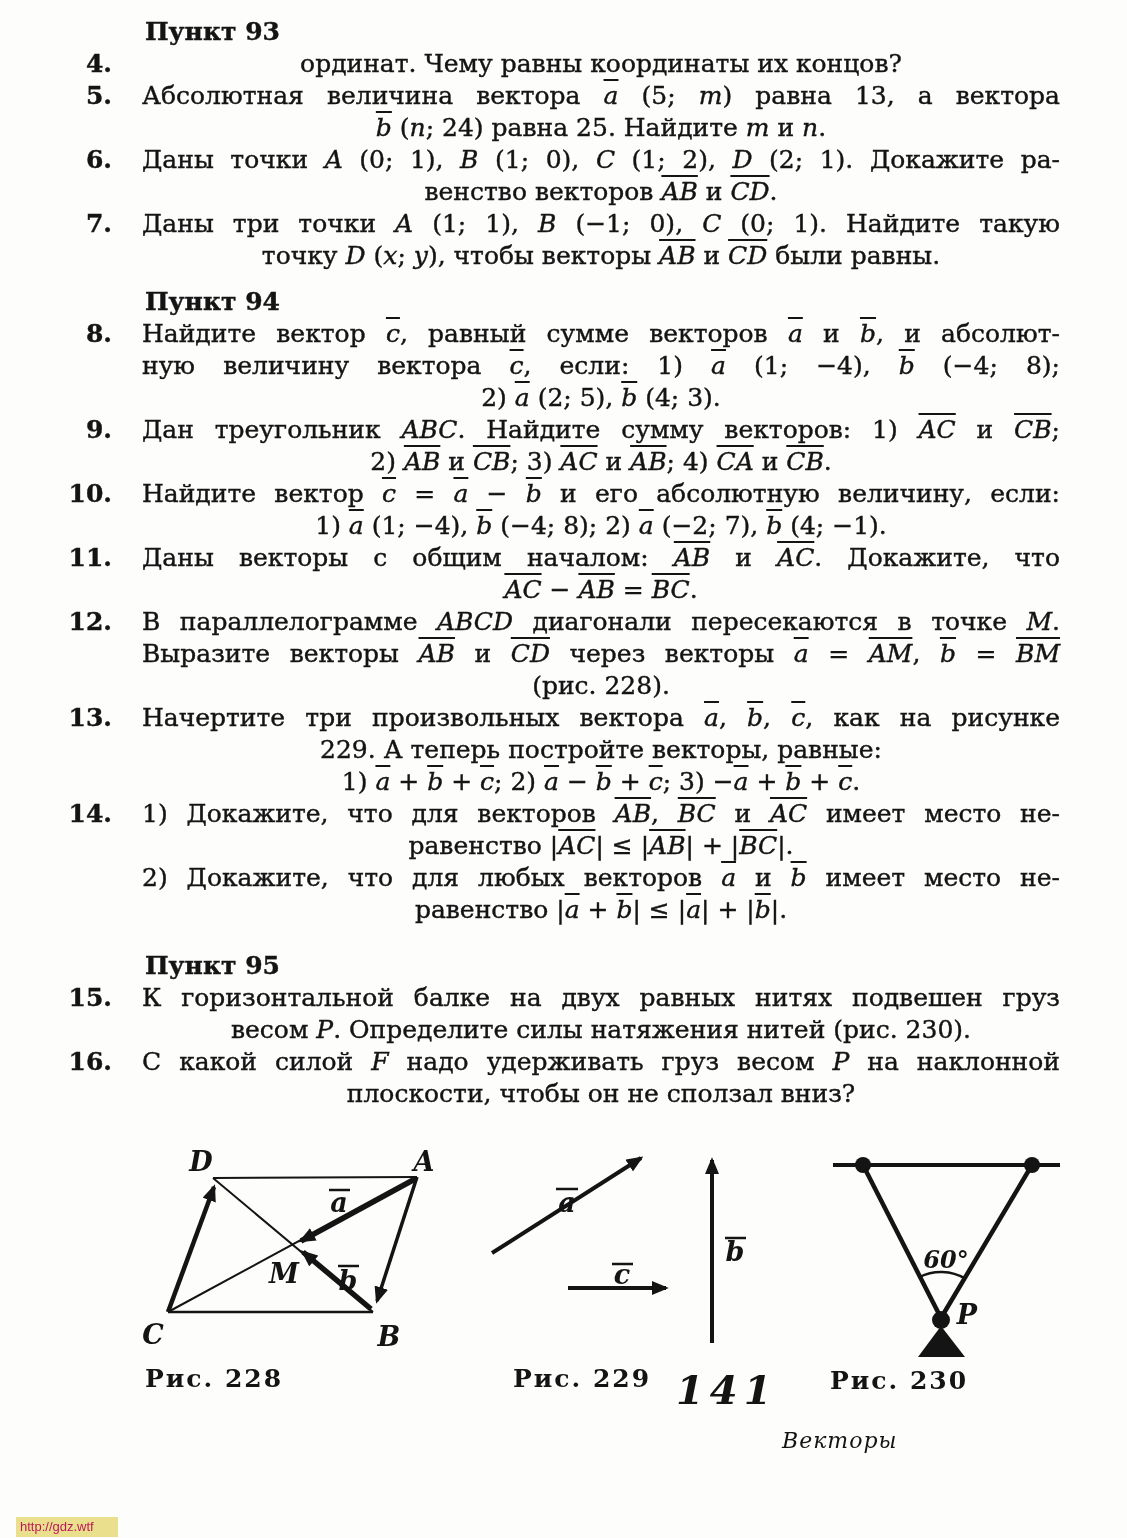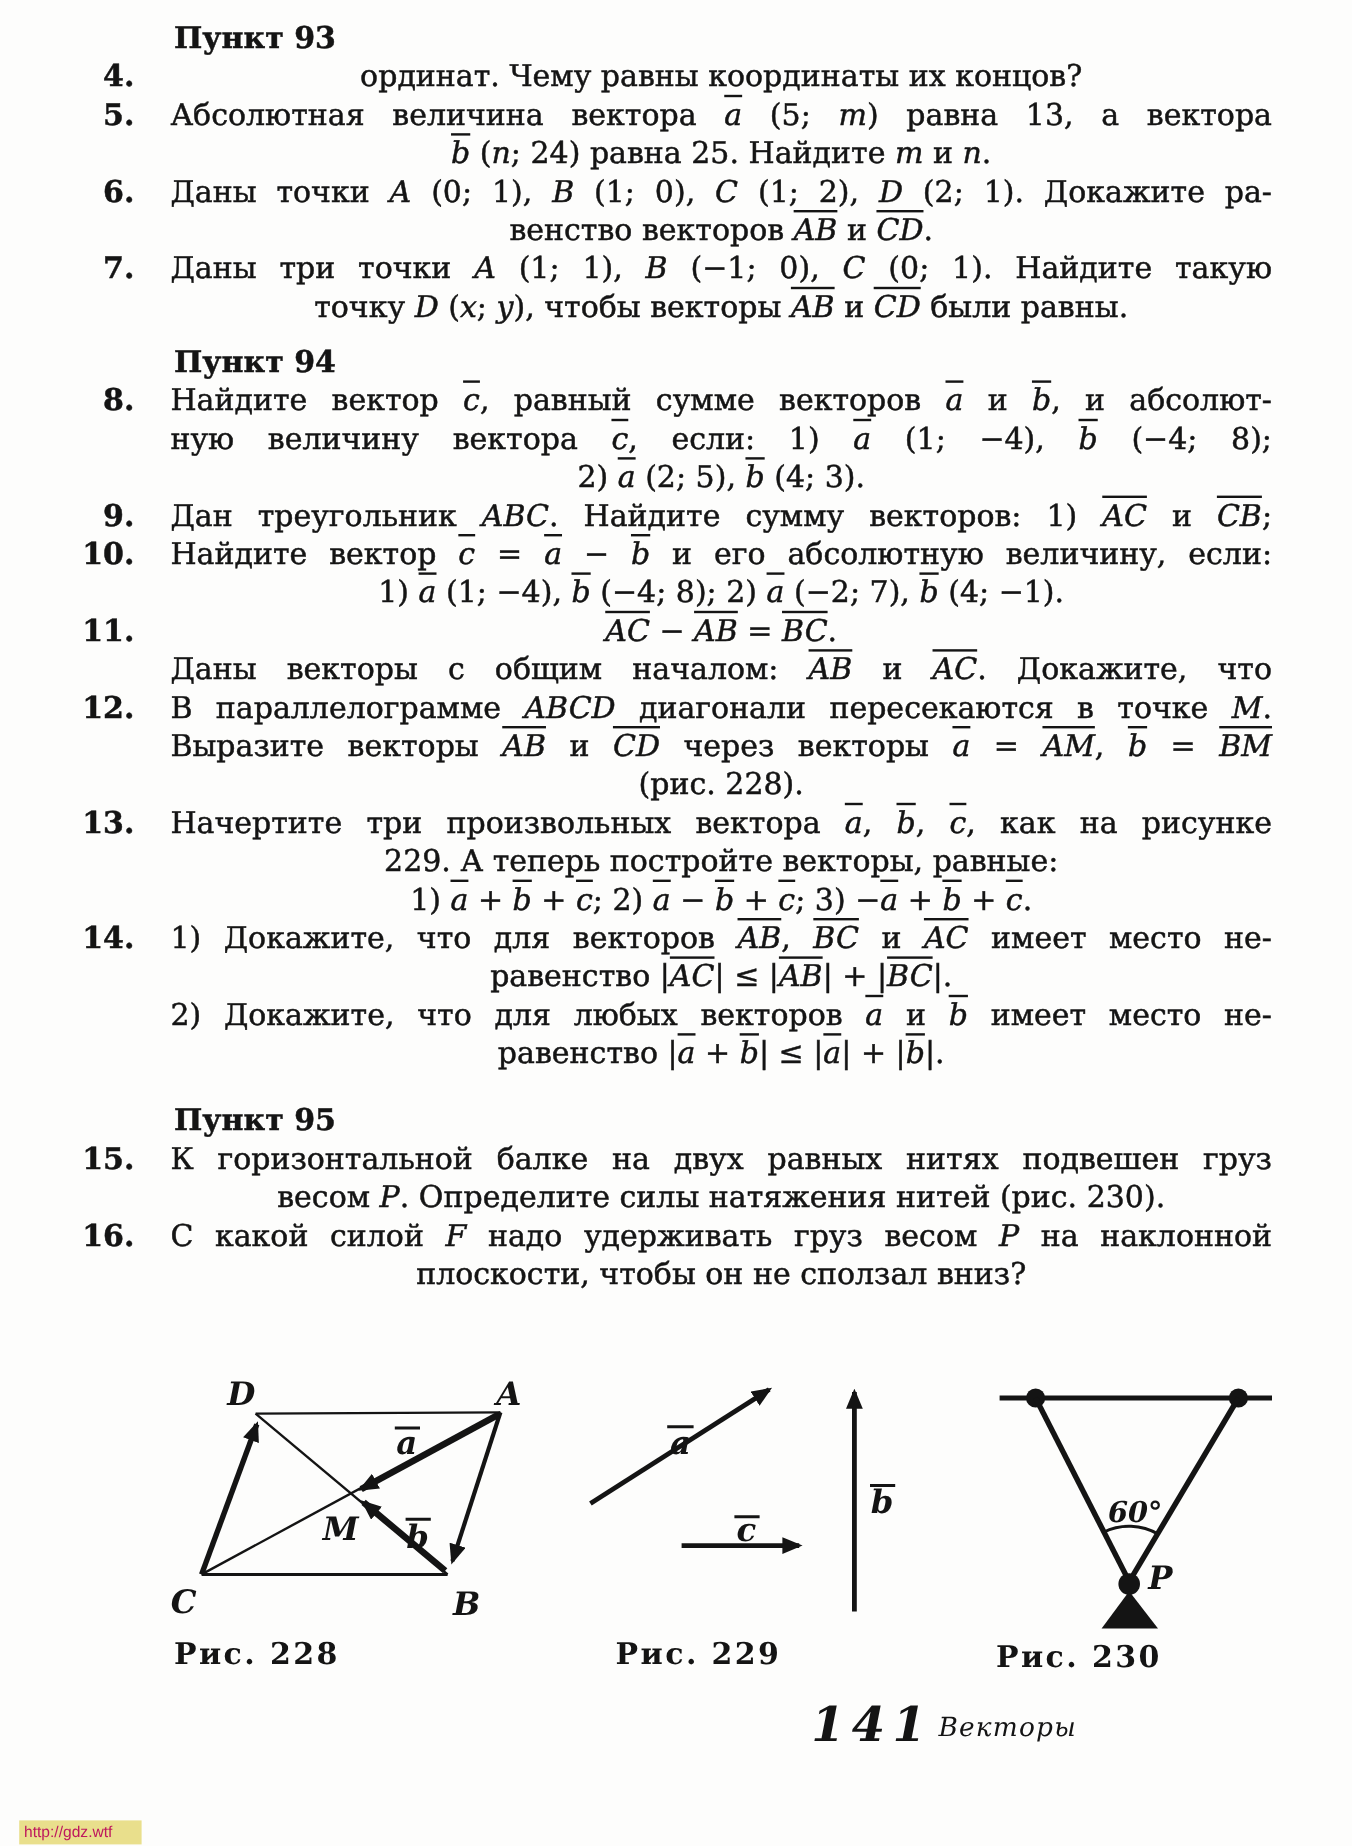--- a/index.html
+++ b/index.html
@@ -24,21 +24,21 @@
   .vec{font-style:italic;text-decoration:overline;text-decoration-thickness:1.8px;}
   sub{font-size:.62em;vertical-align:-0.22em;line-height:0;}
   
   #figs{position:absolute;left:0;top:1130px;}
   #figs line, #figs path.ln{stroke:var(--ink,#141414);fill:none;}
   #figs .fill{fill:var(--ink,#141414);stroke:none;}
   .flabel{font:italic 700 27px "DejaVu Serif",serif;fill:var(--ink,#141414);}
   .fsmall{font:italic 700 24px "DejaVu Serif",serif;fill:var(--ink,#141414);}
   .fcap{font:700 25px "DejaVu Serif",serif;letter-spacing:2px;fill:var(--ink,#141414);}
   
-  #pagenum{position:absolute;left:676px;top:1414px;
+  #pagenum{position:absolute;left:676px;top:1366px;
     font:italic 700 40px "DejaVu Serif",serif;letter-spacing:6px;}
   #chapname{position:absolute;left:782px;top:1428px;
     font:italic 400 22px "DejaVu Serif",serif;letter-spacing:1px;}
   
   #watermark{position:absolute;left:16px;top:1517px;
     background:var(--wmbg,#e9df8c);color:#be185d;
     font:13px "Liberation Sans",sans-serif;padding:2px 24px 3px 4px;}
 </style>
 </head>
 <body style="--ink: #141414; --paper: #fdfdfc; --wmbg: #e9df8c;">
@@ -81,34 +81,35 @@
         <div class="ptext">
           <div class="line j">Найдите вектор <span class="vec">c</span>, равный сумме векторов <span class="vec">a</span> и <span class="vec">b</span>, и абсолют-</div>
           <div class="line j">ную величину вектора <span class="vec">c</span>, если: 1) <span class="vec">a</span> (1; −4), <span class="vec">b</span> (−4; 8);</div>
           <div class="line">2) <span class="vec">a</span> (2; 5), <span class="vec">b</span> (4; 3).</div>
         </div>
       </div>
       <div class="problem">
         <div class="num">9.</div>
         <div class="ptext">
           <div class="line j">Дан треугольник <em>ABC</em>. Найдите сумму векторов: 1) <span class="vec">AC</span> и <span class="vec">CB</span>;</div>
+          <div class="line">2) <span class="vec">AB</span> и <span class="vec">CB</span>; 3) <span class="vec">AC</span> и <span class="vec">AB</span>; 4) <span class="vec">CA</span> и <span class="vec">CB</span>.</div>
         </div>
       </div>
       <div class="problem">
         <div class="num">10.</div>
         <div class="ptext">
           <div class="line j">Найдите вектор <span class="vec">c</span> = <span class="vec">a</span> − <span class="vec">b</span> и его абсолютную величину, если:</div>
           <div class="line">1) <span class="vec">a</span> (1; −4), <span class="vec">b</span> (−4; 8); 2) <span class="vec">a</span> (−2; 7), <span class="vec">b</span> (4; −1).</div>
         </div>
       </div>
       <div class="problem">
         <div class="num">11.</div>
         <div class="ptext">
+          <div class="line j">Даны векторы с общим началом: <span class="vec">AB</span> и <span class="vec">AC</span>. Докажите, что</div>
           <div class="line"><span class="vec">AC</span> − <span class="vec">AB</span> = <span class="vec">BC</span>.</div>
-          <div class="line j">Даны векторы с общим началом: <span class="vec">AB</span> и <span class="vec">AC</span>. Докажите, что</div>
         </div>
       </div>
       <div class="problem">
         <div class="num">12.</div>
         <div class="ptext">
           <div class="line j">В параллелограмме <em>ABCD</em> диагонали пересекаются в точке <em>M</em>.</div>
           <div class="line j">Выразите векторы <span class="vec">AB</span> и <span class="vec">CD</span> через векторы <span class="vec">a</span> = <span class="vec">AM</span>, <span class="vec">b</span> = <span class="vec">BM</span></div>
           <div class="line">(рис. 228).</div>
         </div>
       </div>

